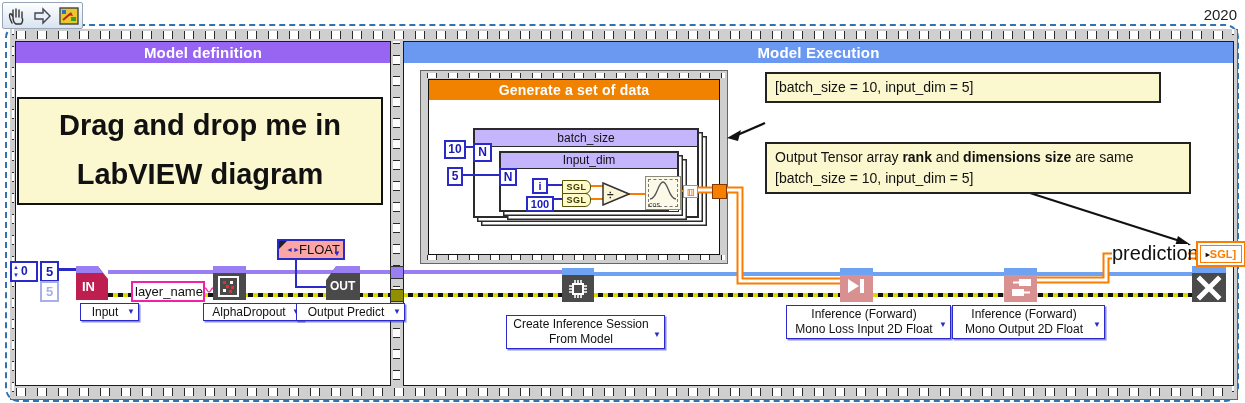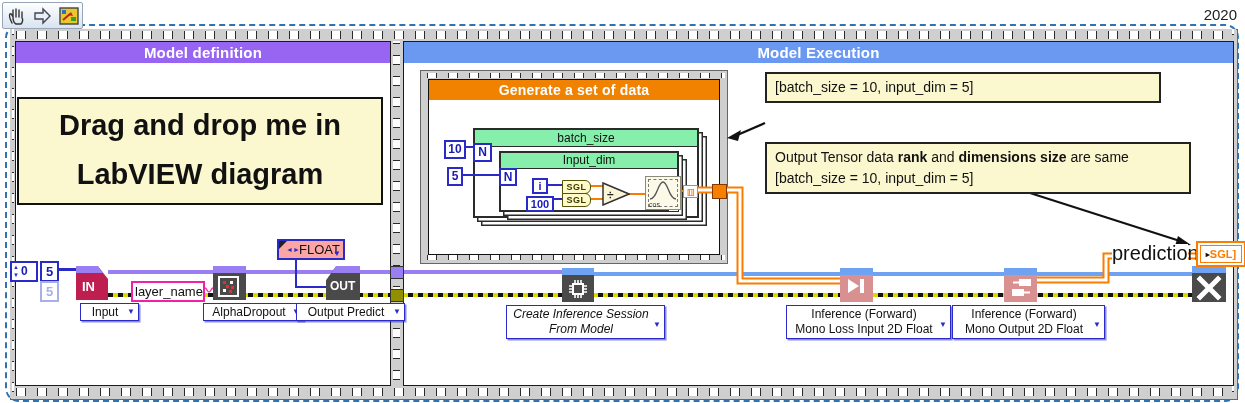--- a/index.html
+++ b/index.html
@@ -22,21 +22,21 @@
   
   .bignote{left:17px;top:97px;width:362px;height:102px;background:#FBF8CF;border:2px solid #111;z-index:6;
            text-align:center;font-weight:bold;font-size:29px;line-height:49px;padding-top:2px;}
   .comment{background:#FBF8CF;border:2px solid #222;font-size:14px;line-height:21px;padding:3px 8px;z-index:6;}
   
   .iseq-bg{left:420px;top:70px;width:306px;height:192px;background:#CFCFCF;border:1px solid #666;z-index:2;}
   .iseq-in{left:428px;top:79px;width:290px;height:174px;background:#fff;border:1.5px solid #111;z-index:3;}
   
   .loop{position:absolute;border:2.5px solid #2b2b2b;background:#fff;z-index:3;
         box-shadow:4px 4px 0 -1.5px #fff,4px 4px 0 0 #2b2b2b,8px 8px 0 -1.5px #fff,8px 8px 0 0 #2b2b2b;}
-  .loop-label{position:absolute;left:0;right:0;top:0;height:16px;background:#86efac;border-bottom:1.5px solid #2b2b2b;
+  .loop-label{position:absolute;left:0;right:0;top:0;height:16px;background:#c4b5fd;border-bottom:1.5px solid #2b2b2b;
               text-align:center;font-size:12px;line-height:16px;}
   .dogear{position:absolute;right:-1px;bottom:-1px;width:11px;height:11px;z-index:4;
           background:linear-gradient(135deg,#fff 0 46%,#2b2b2b 46% 58%,#fff 58%);}
   
   .term{position:absolute;border:2px solid #2A2AC8;background:#fff;color:#1A1AB8;font-weight:bold;
         text-align:center;font-size:12px;z-index:6;}
   .sgl{position:absolute;width:27px;height:12px;background:#FFFBC8;border:1.5px solid #55520a;border-radius:0 6px 6px 0;
        color:#3a3a00;font-weight:bold;font-size:9px;text-align:center;line-height:12px;letter-spacing:.5px;z-index:6;}
   
   .nodeicon{position:absolute;z-index:6;}
@@ -143,21 +143,21 @@
 </div>
 
 <div class="tunnel" style="left:683px;top:185px;width:13px;height:11px;background:#fff;border-color:#FA7D00;border-width:1.5px;
      font-size:6.5px;font-weight:bold;color:#FA7D00;text-align:center;line-height:11px;letter-spacing:-0.5px;">[[]]</div>
 <div class="tunnel" style="left:712px;top:184px;width:13px;height:13px;background:#FA7D00;border-color:#7A3C00;"></div>
 
 <div class="abs comment" style="left:765px;top:72px;width:376px;">
   <div>[batch_size = 10, input_dim = 5]</div>
 </div>
 <div class="abs comment" style="left:765px;top:142px;width:406px;">
-  <div><span>Output Tensor data </span><b>rank</b><span> and </span><b>dimensions size</b><span> are same</span></div>
+  <div><span>Output Tensor array </span><b>rank</b><span> and </span><b>dimensions size</b><span> are same</span></div>
   <div>[batch_size = 10, input_dim = 5]</div>
 </div>
 
 <div class="term" style="left:10px;top:261px;width:24px;height:17px;text-align:left;">
   <span class="abs" style="left:1px;top:0px;font-size:6px;color:#2A2AC8;line-height:8px;"><span>▲</span><br><span>▼</span></span>
   <span class="abs" style="left:9px;top:1px;font-size:12px;">0</span>
 </div>
 <div class="term" style="left:40px;top:261px;width:15px;height:17px;line-height:17px;font-size:13px;">5</div>
 <div class="term" style="left:40px;top:281px;width:15px;height:17px;line-height:17px;font-size:13px;border-color:#A8B0E8;color:#A8B0E8;">5</div>
 
@@ -231,21 +231,21 @@
   <span class="dd">▼</span>
 </div>
 
 <div class="nodeicon" style="left:562px;top:268px;width:32px;height:34px;background:#4A4A4A;">
   <div class="band" style="background:#6FA3F2;"></div>
   <svg class="abs" style="left:5px;top:10px;" width="22" height="22">
     <rect x="6" y="6" width="10" height="10" fill="none" stroke="#fff" stroke-width="2"></rect>
     <path d="M8,6 V2 M11,6 V2 M14,6 V2 M8,16 V20 M11,16 V20 M14,16 V20 M6,8 H2 M6,11 H2 M6,14 H2 M16,8 H20 M16,11 H20 M16,14 H20" stroke="#fff" stroke-width="1.6"></path>
   </svg>
 </div>
-<div class="sel" style="left:506px;top:305px;width:140px;line-height:15px;font-style:italic;">
+<div class="sel" style="left:506px;top:315px;width:140px;line-height:15px;">
   <div>Create Inference Session</div>
   <div>From Model</div>
   <span class="dd">▼</span>
 </div>
 
 <div class="nodeicon" style="left:840px;top:268px;width:33px;height:34px;background:#D89090;">
   <div class="band" style="background:#6FA3F2;"></div>
   <svg class="abs" style="left:5px;top:9px;" width="24" height="24">
     <polygon points="3,2 14,9 3,16" fill="#fff"></polygon>
     <rect x="15" y="2" width="4" height="14" fill="#fff"></rect>

